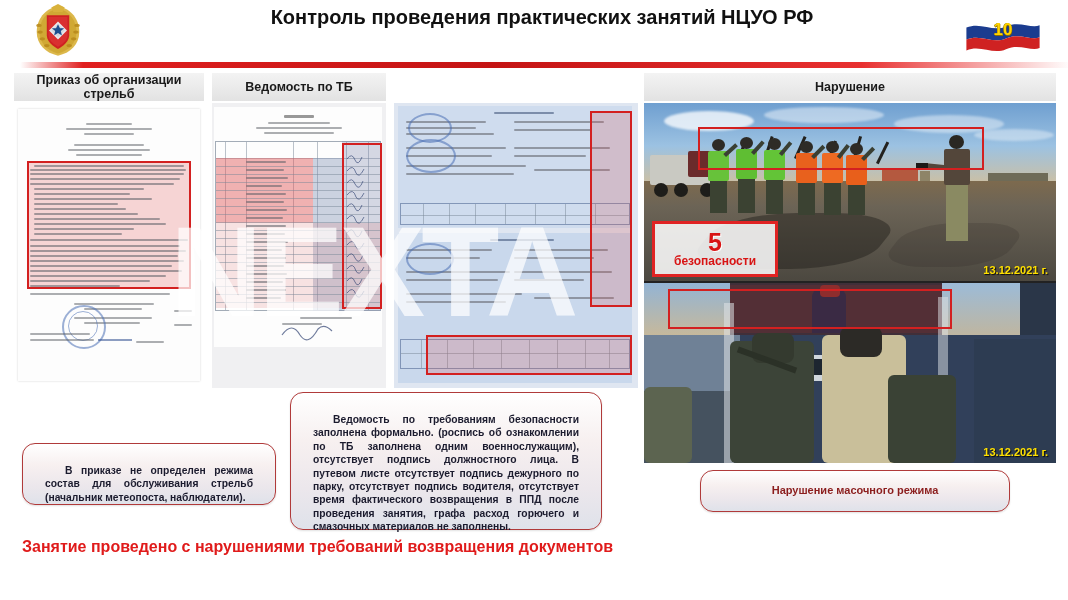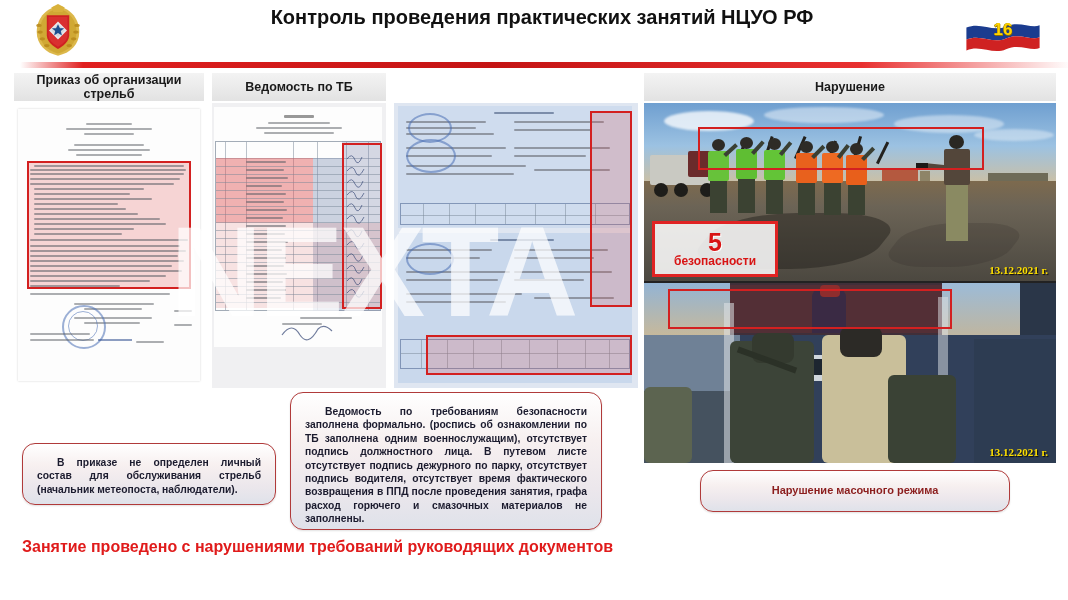--- a/index.html
+++ b/index.html
@@ -94,21 +94,21 @@
   .busbody{position:absolute;background:#2f3f55;}
   .window{position:absolute;background:linear-gradient(to bottom,#8aa6c4,#b9c7d4);}
   .windowDark{position:absolute;background:rgba(90,40,40,.45);}
   .seat{position:absolute;background:#33425a;border-radius:2px;}
   .camo{position:absolute;border-radius:6px;}
 
   .datestamp{
     position:absolute;right:8px;bottom:5px;color:#ffe000;
     font-size:11px;font-weight:bold;
     text-shadow:1px 1px 1px rgba(0,0,0,.85);
-    font-family:Liberation Serif, serif;
+    font-family:Liberation Sans, sans-serif;
   }
 
   .defbox{
     position:absolute;left:8px;top:118px;width:126px;height:56px;
     background:rgba(255,255,255,.86);
     border:3px solid #e02323;
     display:flex;flex-direction:column;align-items:center;justify-content:center;
     box-sizing:border-box;
   }
   .defnum{color:#d81414;font-size:25px;font-weight:bold;line-height:24px;
@@ -120,21 +120,21 @@
     position:absolute;box-sizing:border-box;
     border:1.6px solid #b03a3a;border-radius:13px;
     background:linear-gradient(to bottom,#ffffff 0%,#f7f0f0 35%,#ece7ec 70%,#dfe2ea 100%);
     color:#1b1b2e;
     font-size:10.3px;line-height:13.4px;
     text-align:justify;
     padding:8px 10px 8px 10px;
     font-weight:bold;
     box-shadow:0 1px 2px rgba(0,0,0,.12);
   }
-  .callout p{margin:4px;text-indent:20px;}
+  .callout p{margin:12px;text-indent:20px;}
   .c1{left:22px;top:443px;width:254px;height:62px;}
   .c2{left:290px;top:392px;width:312px;height:138px;}
   .c3{left:700px;top:470px;width:310px;height:42px;
       display:flex;align-items:center;justify-content:center;}
   .c3 p{text-indent:0;text-align:center;color:#8b1d1d;font-size:11px;}
 
   
   .footer{
     position:absolute;left:22px;top:538px;width:900px;
     color:#e01b1b;font-size:16px;font-weight:bold;white-space:nowrap;
@@ -189,21 +189,21 @@
 
     <div class="title">
       <span class="ln">Контроль проведения практических занятий НЦУО РФ</span>
     </div>
 
     <svg class="flagbadge" viewBox="0 0 130 80">
       <path d="M4 14 C28 4 48 22 70 12 C92 2 112 16 126 10 L126 32 C112 38 92 24 70 34 C48 44 28 26 4 36 Z" fill="#ffffff"></path>
       <path d="M4 36 C28 26 48 44 70 34 C92 24 112 38 126 32 L126 52 C112 58 92 44 70 54 C48 64 28 46 4 56 Z" fill="#1b3c8f"></path>
       <path d="M4 56 C28 46 48 64 70 54 C92 44 112 58 126 52 L126 70 C112 76 92 62 70 72 C48 82 28 64 4 74 Z" fill="#cf2222"></path>
     </svg>
-    <div class="flagnum">16</div>
+    <div class="flagnum">10</div>
 
     <div class="redrule"></div>
   </div>
 
   <div class="colhead ch1">Приказ об организации стрельб</div>
   <div class="colhead ch2">Ведомость по ТБ</div>
   <div class="colhead ch4">Нарушение</div>
 
   <div class="panel p1">
     <div class="sheet" style="left:4px;top:6px;width:182px;height:272px;box-shadow:0 0 2px rgba(0,0,0,.18);"></div>
@@ -540,26 +540,26 @@
       <div class="defnum">5</div>
       <div class="deflabel">безопасности</div>
     </div>
   </div>
 
   <svg class="watermark" viewBox="0 0 520 150">
     <text class="wmtext" x="0" y="118">NEXTA</text>
   </svg>
 
   <div class="callout c1">
-    <p>В приказе не определен личный состав для обслуживания стрельб (начальник метеопоста, наблюдатели).</p>
+    <p>В приказе не определен режима состав для обслуживания стрельб (начальник метеопоста, наблюдатели).</p>
   </div>
 
   <div class="callout c2">
     <p>Ведомость по требованиям безопасности заполнена формально. (роспись об ознакомлении по ТБ заполнена одним военнослужащим), отсутствует подпись должностного лица. В путевом листе отсутствует подпись дежурного по парку, отсутствует подпись водителя, отсутствует время фактического возвращения в ППД после проведения занятия, графа расход горючего и смазочных материалов не заполнены.</p>
   </div>
 
   <div class="callout c3">
     <p>Нарушение масочного режима</p>
   </div>
 
-  <div class="footer">Занятие проведено с нарушениями требований руководящих документов</div>
+  <div class="footer">Занятие проведено с нарушениями требований возвращения документов</div>
 
 </div>
 
 </body></html>

